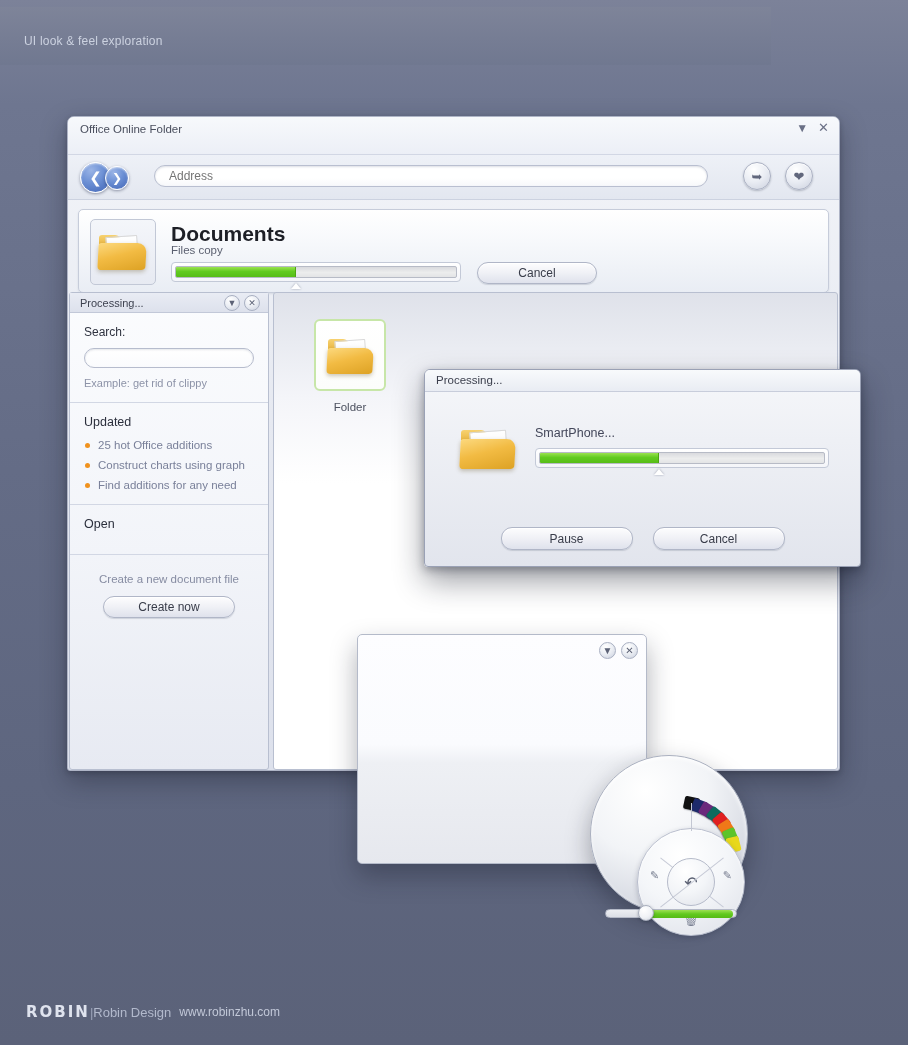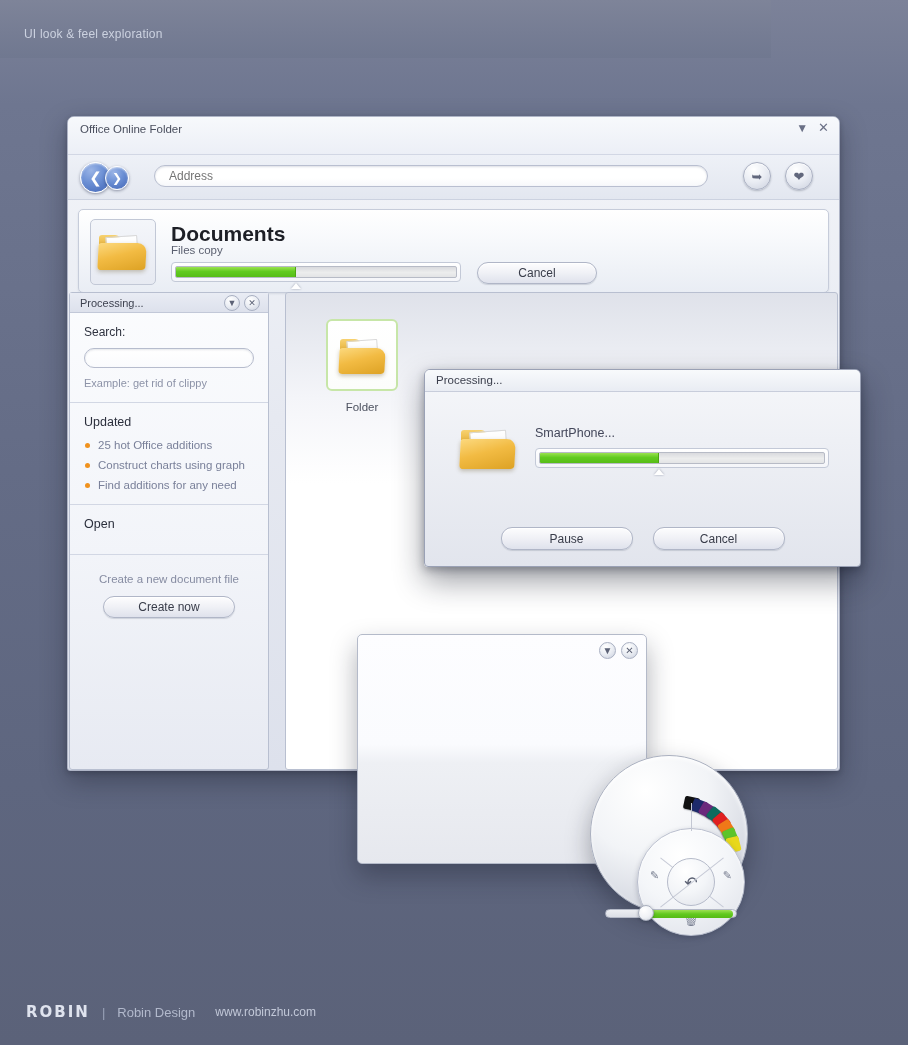--- a/index.html
+++ b/index.html
@@ -9,42 +9,42 @@
     height: 1045px;
     font-family: "Liberation Sans", sans-serif;
     background: linear-gradient(180deg, #7c8299 0%, #6e7690 10%, #646c86 45%, #5e667f 75%, #5b6279 100%);
     position: relative;
     overflow: hidden;
   }
 
   
   .page-header {
     position: absolute;
-    left: 0; top: 0;
+    left: 0; top: 7px;
     width: 771px; height: 58px;
     background: linear-gradient(180deg, #7e8499 0%, #767d94 55%, #707890 100%);
   }
   .page-header-title {
     position: absolute;
     left: 24px; top: 27px;
     font-size: 12px;
     color: #ccd2e0;
     letter-spacing: .2px;
   }
 
   
   .footer {
     position: absolute;
     left: 0; bottom: 0;
     width: 908px; height: 70px;
   }
   .footer-inner {
     position: absolute;
     left: 26px; bottom: 24px;
-    display: flex; align-items: center; gap: 12px;
+    display: flex; align-items: center; 
   }
   .footer-logo {
     font-family: "DejaVu Sans", sans-serif;
     font-size: 15px;
     font-weight: bold;
     letter-spacing: 2px;
     color: #dfe3ee;
   }
   .footer-sep { color: #9aa2b8; font-size: 13px; }
   .footer-text { font-size: 13px; color: #b2b9cc; }
@@ -290,21 +290,21 @@
     background: #f0921e;
   }
   .sb-list li:last-child { margin-bottom: 0; }
   .sb-footer { padding: 18px 14px; text-align: center; }
   .sb-footer-text { font-size: 11.5px; color: #868ca2; margin-bottom: 11px; }
   .sb-create { min-width: 132px; }
 
   
   .content {
     flex: 1;
-    margin-left: 16px;
+    margin-left: 4px;
     margin-right: 1px;
     background: #ffffff;
     border: 1px solid #b8bfd0;
     border-radius: 3px;
     background-image: linear-gradient(180deg, #dfe2ea 0%, #f4f5f9 22%, #ffffff 40%, #ffffff 100%);
     position: relative;
   }
   .file-item {
     position: absolute; left: 32px; top: 26px;
     width: 88px; text-align: center;

